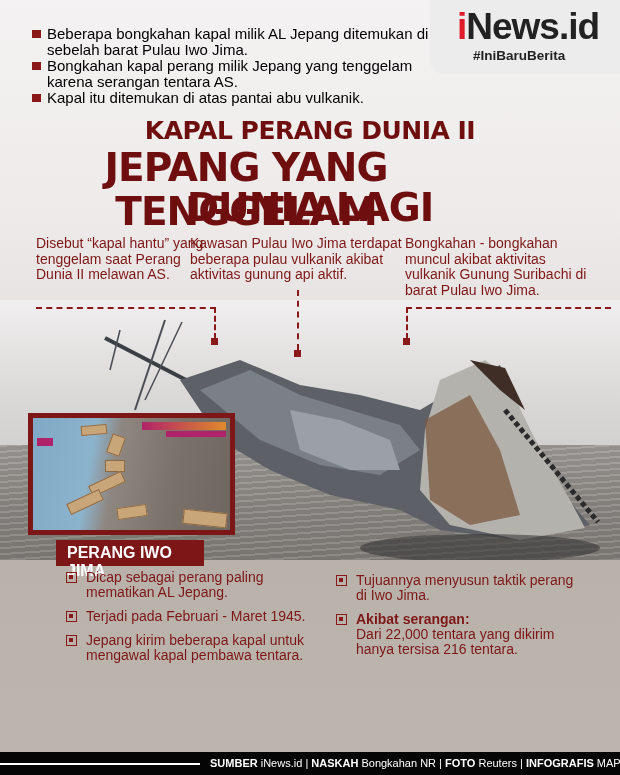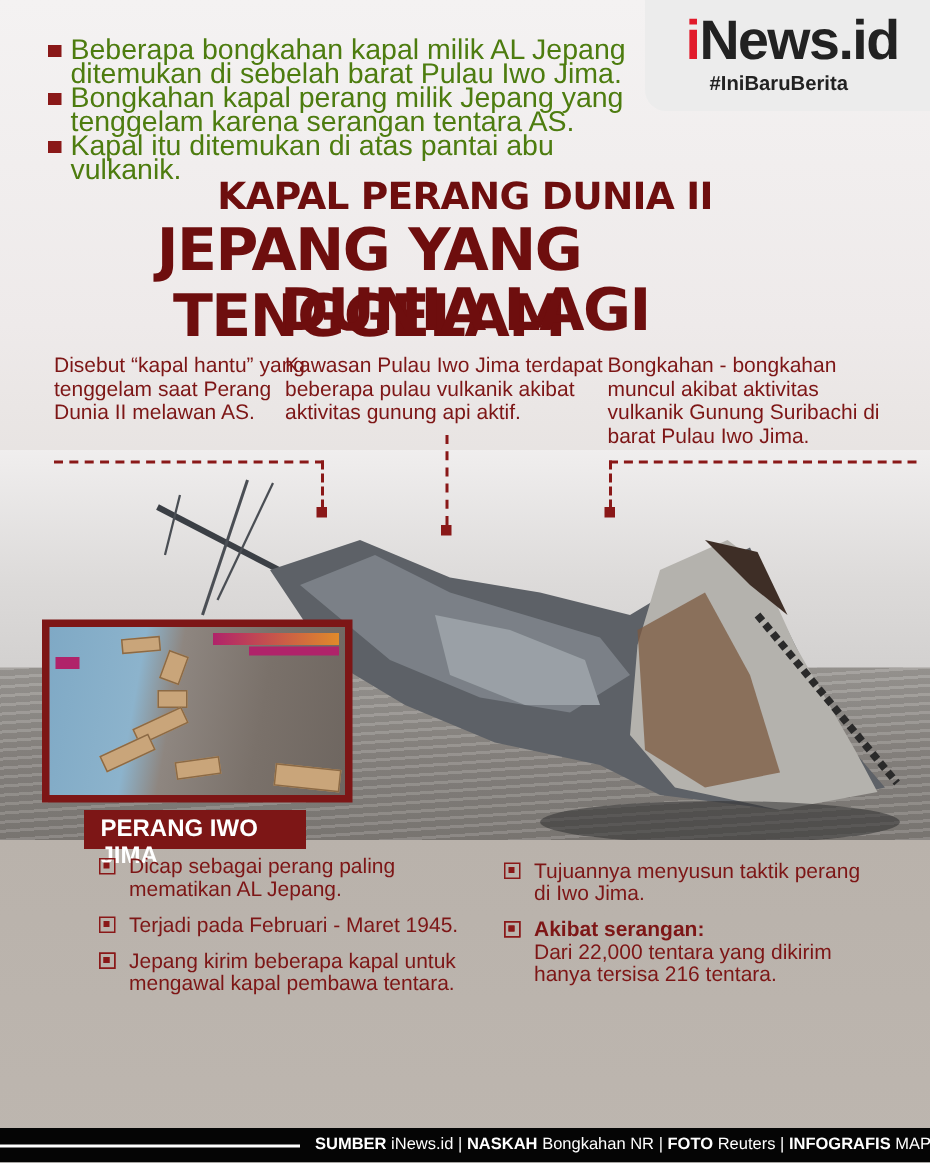--- a/index.html
+++ b/index.html
@@ -7,21 +7,21 @@
   body {
     position: relative;
     font-family: "Liberation Sans", sans-serif;
     background: linear-gradient(180deg, #f4f2f2 0%, #eeeaea 28%, #e6e2e0 42%, #c9c4bf 58%, #b9b2ab 72%, #bdb6af 100%);
     color: #7a1414;
   }
   .abs { position: absolute; }
 
   
   .top-bullets { left: 32px; top: 26px; width: 400px; }
-  .top-bullets li { list-style: none; position: relative; padding-left: 15px; font-size: 19px; line-height: 15.5px; color: #4d7c0f; margin-bottom: 1px; }
+  .top-bullets li { list-style: none; position: relative; padding-left: 15px; font-size: 15px; line-height: 15.5px; color: #000000; margin-bottom: 1px; }
   .top-bullets li .sq { position: absolute; left: 0; top: 4px; width: 9px; height: 8px; background: #8a1818; }
 
   
   .logo-box { left: 430px; top: 0; width: 190px; height: 74px; background: #ececec; border-bottom-left-radius: 14px; }
   .logo { left: 457px; top: 6px; font-size: 37px; font-weight: 700; color: #222; letter-spacing: -1px; }
   .logo .i { color: #e11a2a; }
   .tagline { left: 473px; top: 48px; font-size: 13.5px; font-weight: 700; color: #222; }
 
   
   .kicker { left: 0; top: 116px; width: 620px; text-align: center; font-size: 25px; font-weight: 800; color: #6e0e0e; font-family: "DejaVu Sans", sans-serif; letter-spacing: -0.5px; }

